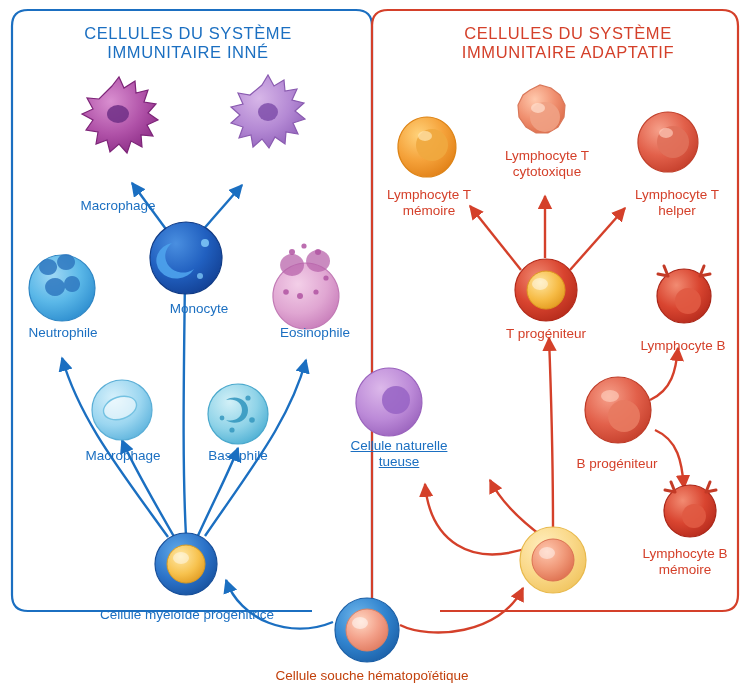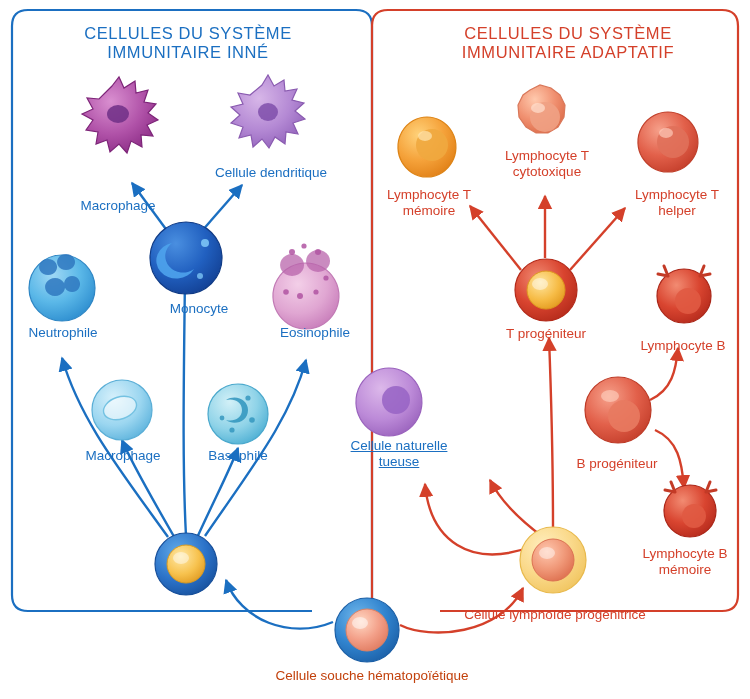--- a/index.html
+++ b/index.html
@@ -291,37 +291,36 @@
       <ellipse cx="360" cy="623" rx="8" ry="6" fill="#ffffff" opacity="0.5"></ellipse>
     </g>
   </svg>
 
   <div class="lbl panel-title blue" style="left:48px;top:24px;width:280px;">CELLULES DU SYSTÈME
 IMMUNITAIRE INNÉ</div>
   <div class="lbl panel-title red" style="left:418px;top:24px;width:300px;">CELLULES DU SYSTÈME
 IMMUNITAIRE ADAPTATIF</div>
 
   <div class="lbl cell-label blue" style="left:40px;top:165px;width:156px;margin-top:33px;">Macrophage</div>
-  <div class="lbl cell-label blue" style="left:185px;top:165px;width:172px;">Cellule dendritique</div>
   <div class="lbl cell-label blue" style="left:2px;top:325px;width:122px;">Neutrophile</div>
   <div class="lbl cell-label blue" style="left:144px;top:295px;width:110px;margin-top:6px;">Monocyte</div>
   <div class="lbl cell-label blue" style="left:256px;top:325px;width:118px;">Eosinophile</div>
   <div class="lbl cell-label blue" style="left:70px;top:448px;width:106px;">Macrophage</div>
   <div class="lbl cell-label blue" style="left:186px;top:448px;width:104px;">Basophile</div>
   <div class="lbl cell-label blue" style="left:334px;top:438px;width:130px;text-decoration:underline;">Cellule naturelle
 tueuse</div>
+  <div class="lbl progen-label blue" style="left:62px;top:607px;width:250px;">Cellule myéloïde progénitrice</div>
 
   <div class="lbl cell-label red" style="left:370px;top:187px;width:118px;">Lymphocyte T
 mémoire</div>
   <div class="lbl cell-label red" style="left:487px;top:148px;width:120px;">Lymphocyte T
 cytotoxique</div>
   <div class="lbl cell-label red" style="left:618px;top:187px;width:118px;">Lymphocyte T
 helper</div>
   <div class="lbl cell-label red" style="left:486px;top:326px;width:120px;">T progéniteur</div>
   <div class="lbl cell-label red" style="left:622px;top:338px;width:122px;">Lymphocyte B</div>
   <div class="lbl cell-label red" style="left:556px;top:456px;width:122px;">B progéniteur</div>
   <div class="lbl cell-label red" style="left:624px;top:546px;width:122px;">Lymphocyte B
 mémoire</div>
-  <div class="lbl progen-label red" style="left:430px;top:607px;width:250px;">Cellule lymphoïde progénitrice</div>
 
   <div class="lbl stem-label" style="left:237px;top:668px;width:270px;">Cellule souche hématopoïétique</div>
 
 </div>
 
 </body></html>

